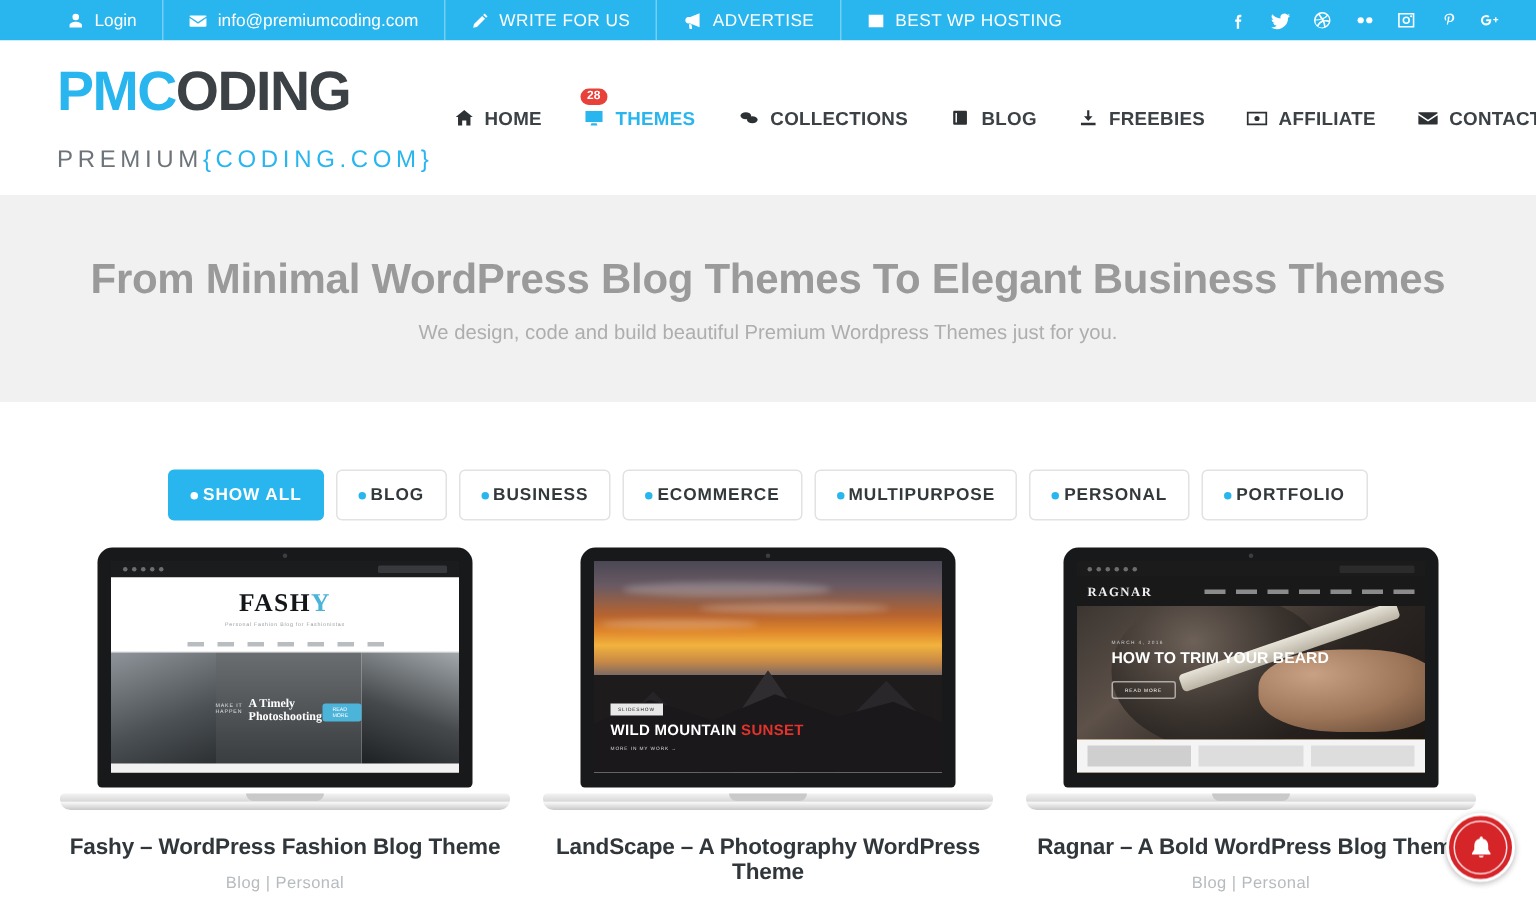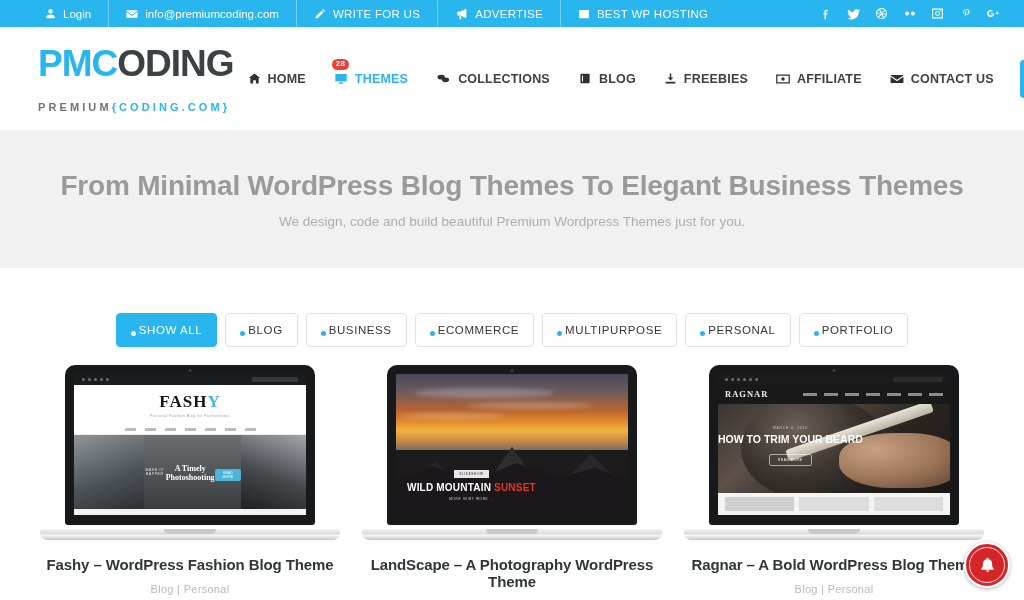--- a/index.html
+++ b/index.html
@@ -48,21 +48,21 @@
     height: 103px;
     background: #ffffff;
     display: flex; align-items: center;
     padding: 0 20px 0 38px;
   }
   .logo { line-height: 1; user-select: none; }
   .logo-main { font-size: 37px; font-weight: bold; letter-spacing: -1px; }
   .logo-pmc { color: #29b6ef; }
   .logo-oding { color: #3b4145; }
   .logo-sub {
-    font-size: 11px; font-weight: bold;
+    font-size: 16px; font-weight: normal;
     letter-spacing: 3.1px;
     margin-top: 20px;
   }
   .logo-sub .sub-a { color: #6d7479; }
   .logo-sub .sub-b { color: #29b6ef; }
 
   .nav { margin-left: auto; display: flex; align-items: center; gap: 0px; }
   .nav-item {
     display: flex; align-items: center; gap: 7px;
     padding: 0 14px; height: 40px;
@@ -120,26 +120,26 @@
     text-align: center;
   }
 
   
   .filters {
     display: flex; justify-content: center; align-items: center;
     gap: 8px;
     padding-top: 45px;
   }
   .filter {
-    display: flex; align-items: flex-end; gap: 3px;
+    display: flex; align-items: center; gap: 3px;
     border: 1px solid #e2e2e2;
     border-radius: 4px;
     background: #ffffff;
     padding: 10px 14px;
-    font-size: 11.5px; font-weight: normal;
+    font-size: 11.5px; font-weight: bold;
     letter-spacing: 0.6px;
     color: #33383b;
     white-space: nowrap;
     font-family: "Liberation Sans", sans-serif;
   }
   .filter .dot {
     width: 5px; height: 5px; border-radius: 50%;
     background: #29b6ef; flex: 0 0 auto;
   }
   .filter.active {
@@ -171,21 +171,20 @@
     position: absolute; left: 50%; top: 4px;
     transform: translateX(-50%);
     width: 3px; height: 3px; border-radius: 50%;
     background: #3c3e41;
   }
   .screen {
     width: 100%; height: 100%;
     overflow: hidden;
     background: #ffffff;
     position: relative;
-    text-align: center;
   }
   .base {
     position: absolute; left: 0; bottom: 0;
     width: 300px; height: 11px;
     background: linear-gradient(#f3f3f3 0%, #dadada 45%, #f7f7f7 55%, #c8c8c8 100%);
     border-radius: 3px 3px 7px 7px;
   }
   .base:after {
     content: "";
     position: absolute; left: 50%; top: 0;
@@ -251,21 +250,21 @@
   .s3-nav .links { margin-left:auto; display:flex; gap:7px;}
   .s3-nav .links i { display:block; width:14px; height:3px; background:#8b8b8b;}
   .s3-hero { position:absolute; left:0; right:0; top:30px; bottom:22px; overflow:hidden;
              background: linear-gradient(140deg,#3b3531 0%, #5d5149 30%, #2b2522 62%, #191614 100%); }
   .s3-hero .beard { position:absolute; left:10%; top:-8%; width:62%; height:116%; border-radius:48% 46% 44% 50%;
              background: radial-gradient(ellipse at 38% 30%, #6d6158 0%, #3a332e 48%, #171412 100%);}
   .s3-hero .razor { position:absolute; right:6%; top:24%; width:66%; height:13%;
              background: linear-gradient(180deg,#e8e4d9,#b9b3a4); transform: rotate(-19deg); border-radius:3px;}
   .s3-hero .hand { position:absolute; right:-4%; bottom:6%; width:52%; height:62%;
              background: radial-gradient(ellipse at 30% 30%, #c8a083 0%, #9b7356 55%, #5a4232 100%); border-radius:45% 40% 36% 44%;}
-  .s3-txt { position:absolute; left:0; top:52px; z-index:3; }
+  .s3-txt { position:absolute; left:23px; top:52px; z-index:3; }
   .s3-txt .d { font-size:3.2px; color:#cfcfcf; letter-spacing:.9px;}
   .s3-txt .h { font-size:10.5px; font-weight:bold; color:#fff; line-height:1.15; margin-top:3px;}
   .s3-txt .b { margin-top:9px; display:inline-block; border:1px solid rgba(255,255,255,.55); color:#fff;
                font-size:3.2px; padding:3px 8px; border-radius:2px; letter-spacing:.6px;}
   .s3-foot { position:absolute; left:0; right:0; bottom:0; height:22px; background:#f4f4f4; display:flex; gap:5px; padding:4px 7px;}
   .s3-foot .c { flex:1; background:#ddd; }
   .s3-foot .c:first-child { background:#cfcfcf; }
 
   .card-title {
     margin-top: 16px;

